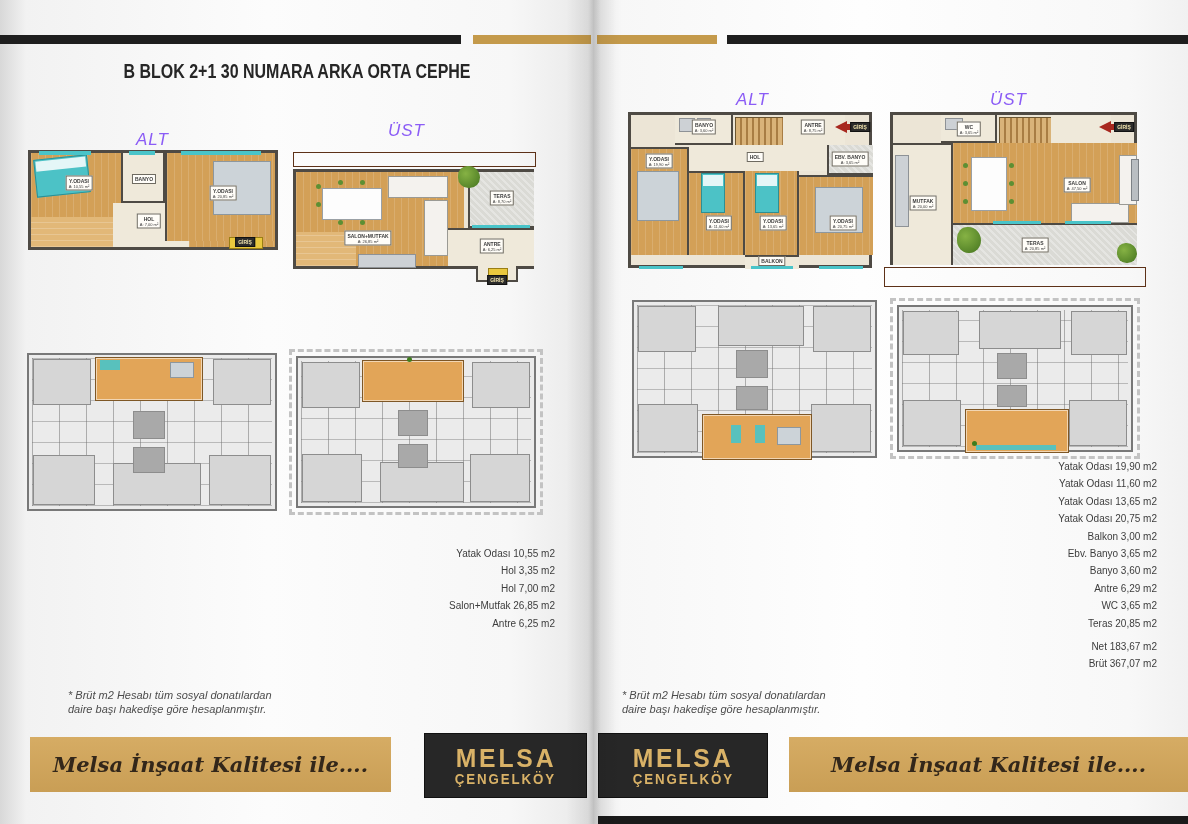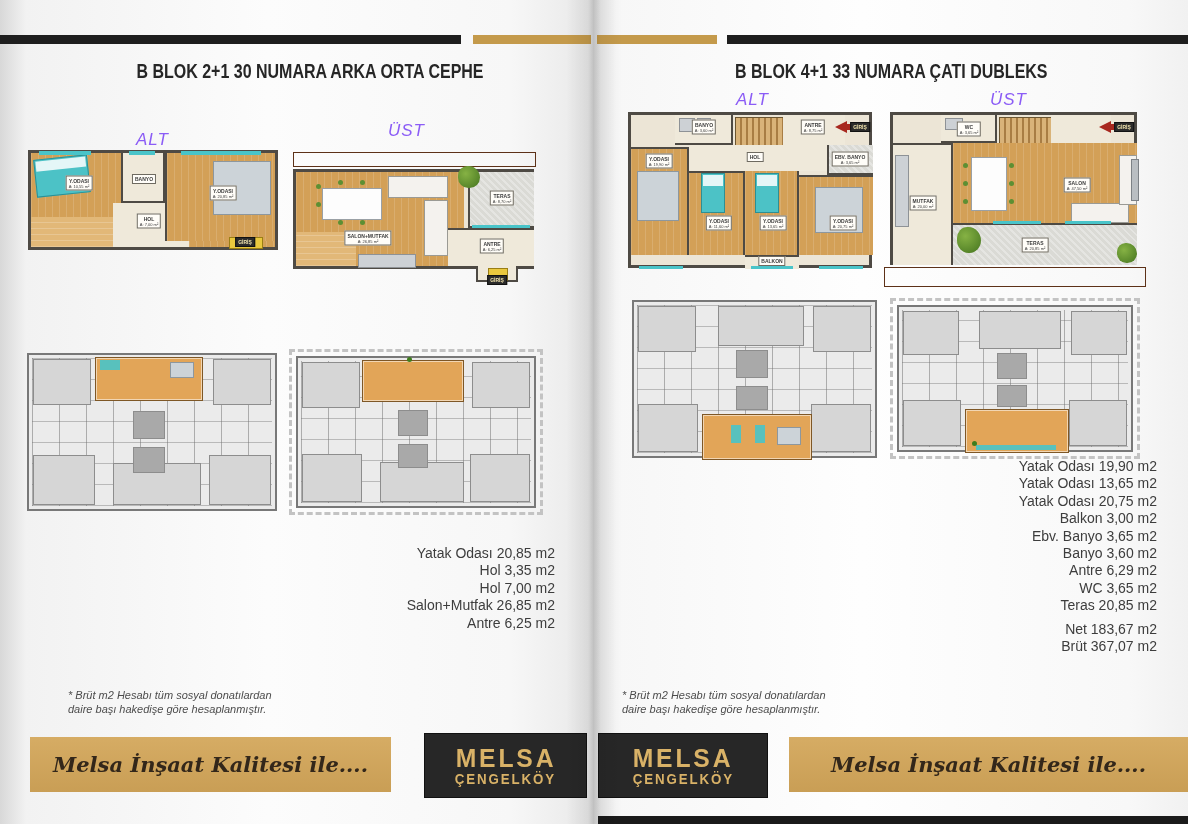--- a/index.html
+++ b/index.html
@@ -56,21 +56,21 @@
   .kp-lines{position:absolute;inset:3px;
     background:repeating-linear-gradient(90deg,rgba(110,110,110,.5) 0 1px,rgba(0,0,0,0) 1px 27px),
                repeating-linear-gradient(0deg,rgba(110,110,110,.4) 0 1px,rgba(0,0,0,0) 1px 21px);}
   .kp-block{position:absolute;background:#d6d6d6;border:1px solid #8d8d8d;}
   .kp-dark{background:#a9a9a9;}
   .kp-unit{position:absolute;background:#e2a558;border:1px solid #7e5726;
            box-shadow:inset 0 0 0 1px rgba(255,255,255,.55);z-index:3;}
   .kp-unit .teal{opacity:.9;}
   .kp-dashed{outline:3px dashed #c3c3c3;outline-offset:4px;}
 
-  .mlist{position:absolute;text-align:right;font-size:14px;line-height:17.4px;color:#3d3d3d;}
+  .mlist{position:absolute;text-align:right;font-size:10px;line-height:17.4px;color:#3d3d3d;}
   .mgroup{margin-top:6px;}
   .footnote{position:absolute;font-style:italic;font-size:11px;line-height:14px;color:#4c4c4c;}
 
   .banner{position:absolute;background:linear-gradient(180deg,#d6ac64,#c99e55);display:flex;align-items:center;justify-content:center;}
   .banner>span{font-family:"DejaVu Serif",serif;font-style:italic;font-weight:bold;font-size:21px;color:#33271a;}
   .logobox{position:absolute;background:#272727;display:flex;flex-direction:column;align-items:center;justify-content:center;border:1px solid #111;}
   .logo1{color:#d9b267;font-weight:bold;font-size:26px;letter-spacing:3px;line-height:26px;display:inline-block;transform:scaleX(.95);}
   .logo2{color:#d9b267;font-weight:bold;font-size:14px;letter-spacing:2px;line-height:16px;display:inline-block;transform:scaleX(.95);}
   .bottomstrip{position:absolute;background:#1a1a1a;}
 </style>
@@ -80,25 +80,22 @@
 <div id="canvas">
 
   <div class="page page-left"></div>
   <div class="page page-right"></div>
 
   <div class="topbar bar-black" style="left:0;width:461px;"></div>
   <div class="topbar bar-gold" style="left:473px;width:118px;"></div>
   <div class="topbar bar-gold" style="left:597px;width:120px;"></div>
   <div class="topbar bar-black" style="left:727px;width:461px;"></div>
 
-  <div class="ptitle" style="left:13px;">
+  <div class="ptitle" style="left:0;">
     <span>B BLOK 2+1 30 NUMARA ARKA ORTA CEPHE</span>
-  </div>
-  <div class="ptitle" style="left:594px;">
-    <span>B BLOK 4+1 33 NUMARA ÇATI DUBLEKS</span>
   </div>
 
   <div class="plabel" style="left:136px;top:130px;">ALT</div>
   <div class="plabel" style="left:388px;top:121px;">ÜST</div>
   <div class="plabel" style="left:736px;top:90px;">ALT</div>
   <div class="plabel" style="left:990px;top:90px;">ÜST</div>
 
   <div class="plan" style="left:28px;top:150px;width:250px;height:100px;">
     <div class="room wood wall-r" style="left:0;top:0;width:92px;height:64px;"></div>
     <div class="bed" style="left:4px;top:4px;width:52px;height:36px;transform:rotate(-6deg);"></div>
@@ -167,21 +164,21 @@
     <div class="kp-block" style="right:4px;bottom:4px;width:58px;height:46px;"></div>
     <div class="kp-block" style="left:82px;bottom:4px;width:82px;height:38px;"></div>
     <div class="kp-block kp-dark" style="left:100px;top:52px;width:28px;height:24px;"></div>
     <div class="kp-block kp-dark" style="left:100px;top:86px;width:28px;height:22px;"></div>
     <div class="kp-unit" style="left:64px;top:2px;width:100px;height:40px;">
       <div class="dot" style="left:44px;top:-4px;background:#3f7d1e;"></div>
     </div>
   </div>
 
   <div class="mlist" style="left:295px;top:545px;width:260px;">
-    <div>Yatak Odası 20,85 m2</div>
+    <div>Yatak Odası 10,55 m2</div>
     <div>Hol 3,35 m2</div>
     <div>Hol 7,00 m2</div>
     <div>Salon+Mutfak 26,85 m2</div>
     <div>Antre 6,25 m2</div>
     <div class="mgroup">
     </div>
   </div>
 
   <div class="footnote" style="left:68px;top:688px;">
     <div>* Brüt m2 Hesabı tüm sosyal donatılardan</div>
@@ -286,20 +283,21 @@
     <div class="kp-block kp-dark" style="left:98px;top:46px;width:28px;height:24px;"></div>
     <div class="kp-block kp-dark" style="left:98px;top:78px;width:28px;height:20px;"></div>
     <div class="kp-unit" style="left:66px;top:102px;width:102px;height:42px;">
       <div class="teal" style="left:10px;bottom:2px;width:80px;height:5px;"></div>
       <div class="dot" style="left:6px;bottom:6px;background:#3f7d1e;"></div>
     </div>
   </div>
 
   <div class="mlist" style="left:897px;top:458px;width:260px;">
     <div>Yatak Odası 19,90 m2</div>
+    <div>Yatak Odası 11,60 m2</div>
     <div>Yatak Odası 13,65 m2</div>
     <div>Yatak Odası 20,75 m2</div>
     <div>Balkon 3,00 m2</div>
     <div>Ebv. Banyo 3,65 m2</div>
     <div>Banyo 3,60 m2</div>
     <div>Antre 6,29 m2</div>
     <div>WC 3,65 m2</div>
     <div>Teras 20,85 m2</div>
     <div class="mgroup">
       <div>Net 183,67 m2</div>

